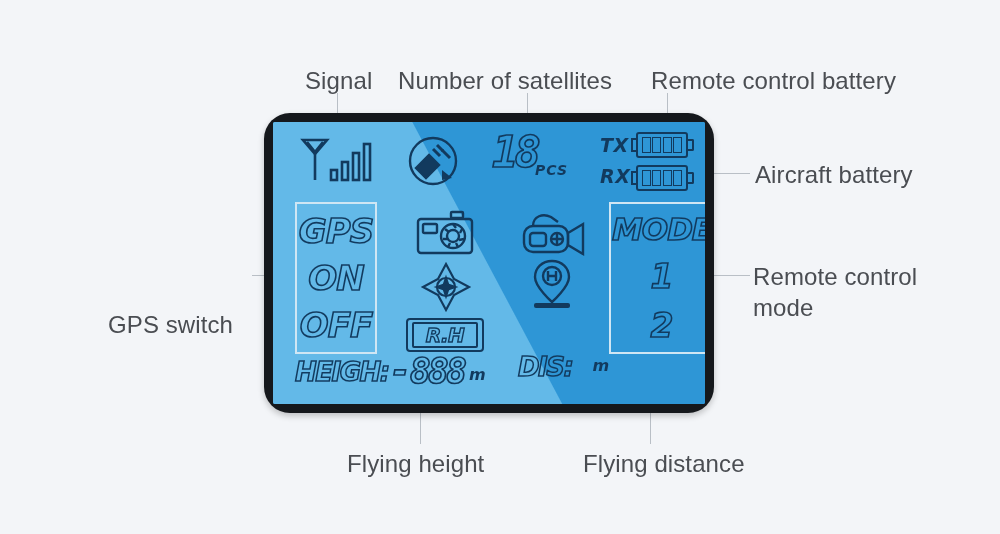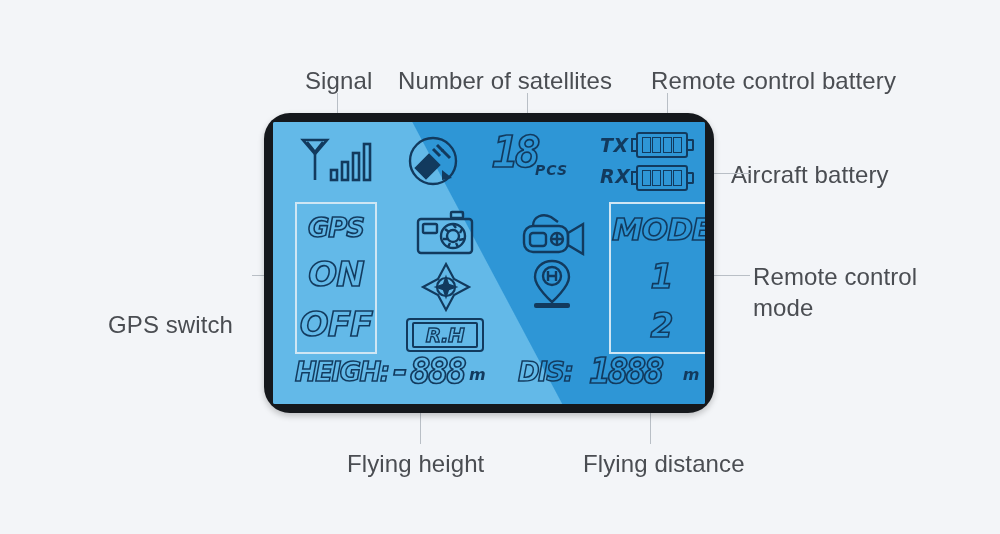--- a/index.html
+++ b/index.html
@@ -16,21 +16,21 @@
     position:absolute;
     font-size:24px;
     color:#4a4d52;
     line-height:1.28;
     white-space:pre-line;
     letter-spacing:.1px;
   }
   #lbl-signal   { left:305px; top:66px; }
   #lbl-sats     { left:398px; top:66px; }
   #lbl-rcbat    { left:651px; top:66px; }
-  #lbl-acbat    { left:731px; top:160px; }
+  #lbl-acbat    { left:755px; top:160px; }
   #lbl-rcmode   { left:753px; top:262px; }
   #lbl-gps      { left:108px; top:262px;margin-top:48px; }
   #lbl-height   { left:347px; top:449px; }
   #lbl-dist     { left:583px; top:449px; }
 
   
   .leader { position:absolute; background:#b9bfc6; }
   .leader.v { width:1px; }
   .leader.h { height:1px; }
   #ld-signal { left:337px; top:93px;  height:28px; }
@@ -115,21 +115,21 @@
     align-items:center; justify-content:space-around;
     padding:3px 0;
   }
   .lcdword {
     font-family:"DejaVu Sans", sans-serif;
     font-weight:bold;
     color:transparent;
     -webkit-text-stroke:1.6px #123a5e;
     line-height:1;
   }
-  #gps-label { font-size:26px; letter-spacing:-1px; }
+  #gps-label { font-size:34px; letter-spacing:-1px; }
   #gps-on    { font-size:34px; letter-spacing:-1px; }
   #gps-off   { font-size:34px; letter-spacing:-1px; }
 
   #camera-icon { position:absolute; left:142px; top:88px; width:60px; height:46px; }
   #video-icon  { position:absolute; left:248px; top:88px; width:66px; height:46px; }
   #compass-icon{ position:absolute; left:148px; top:140px; width:50px; height:50px; }
   #home-icon   { position:absolute; left:256px; top:136px; width:46px; height:54px; }
 
   .hand-box {
     position:absolute;
@@ -347,20 +347,19 @@
 
       <div id="row-bottom">
         <div id="height-group">
           <span class="measure-label">HEIGH:</span>
           <span class="seg-value">-</span>
           <span class="seg-value">888</span>
           <span class="unit">m</span>
         </div>
         <div id="dist-group">
           <span class="measure-label">DIS:</span>
-          <span class="seg-value">1888</span>
           <span class="unit">m</span>
         </div>
       </div>
 
     </div>
   </div>
 </div>
 
 </body></html>

